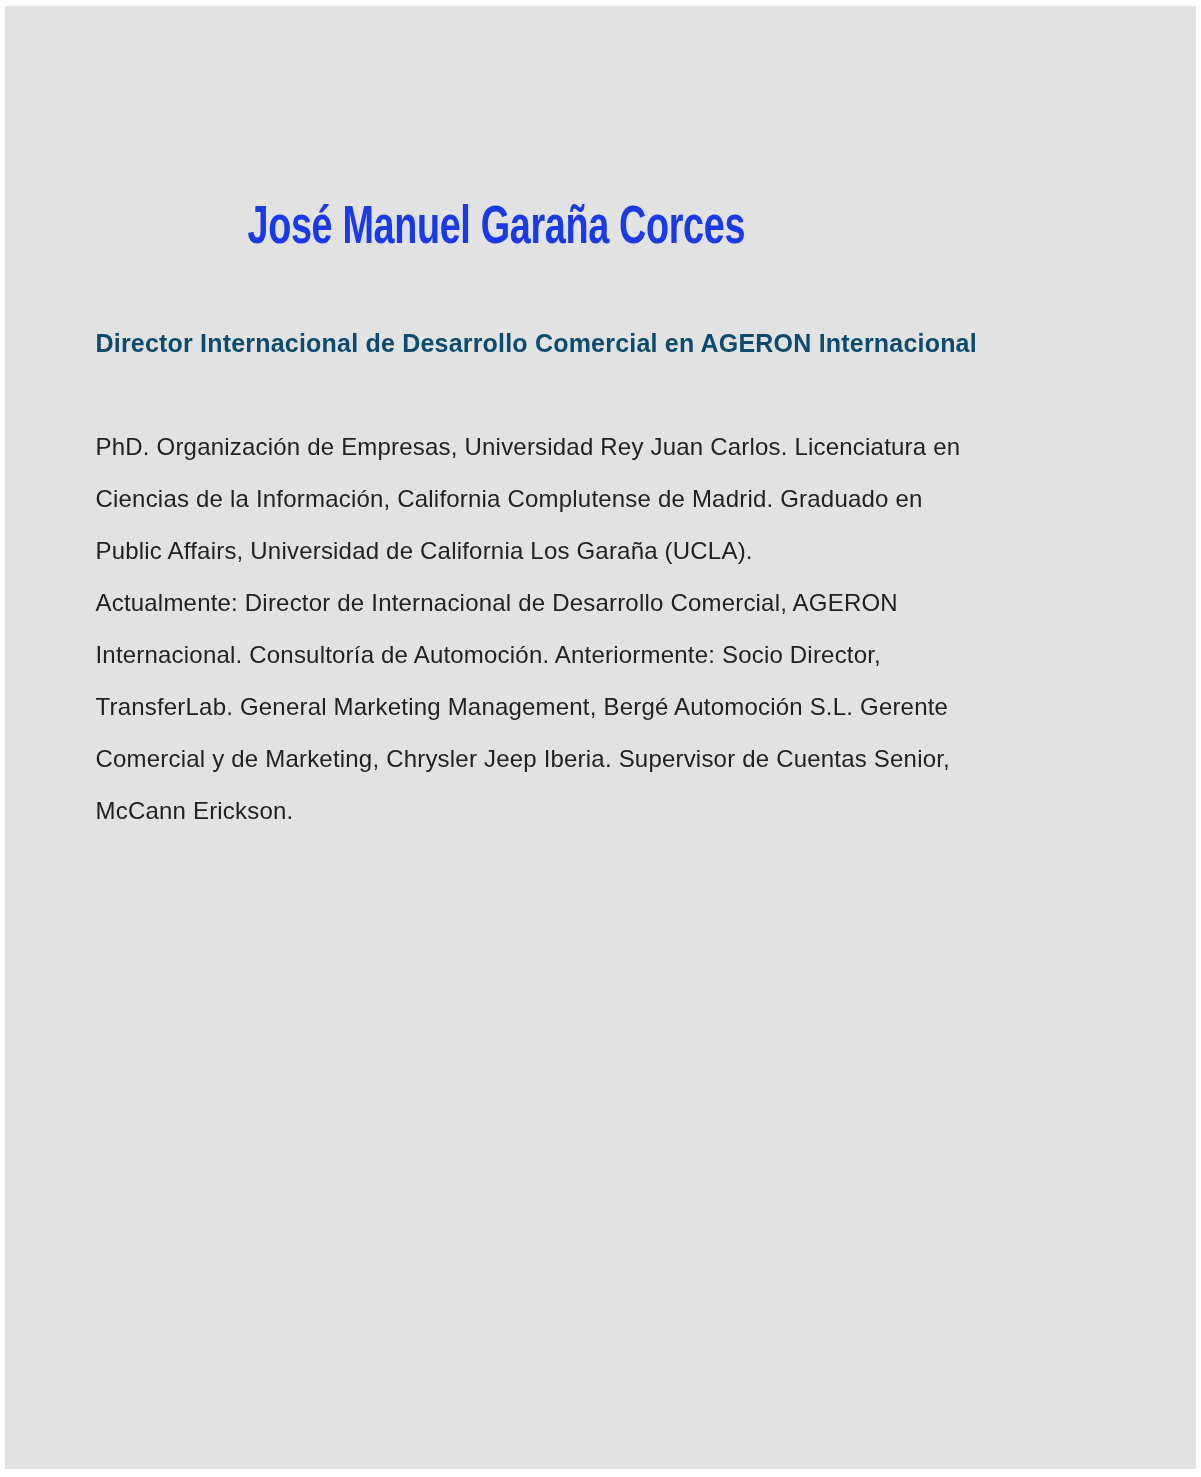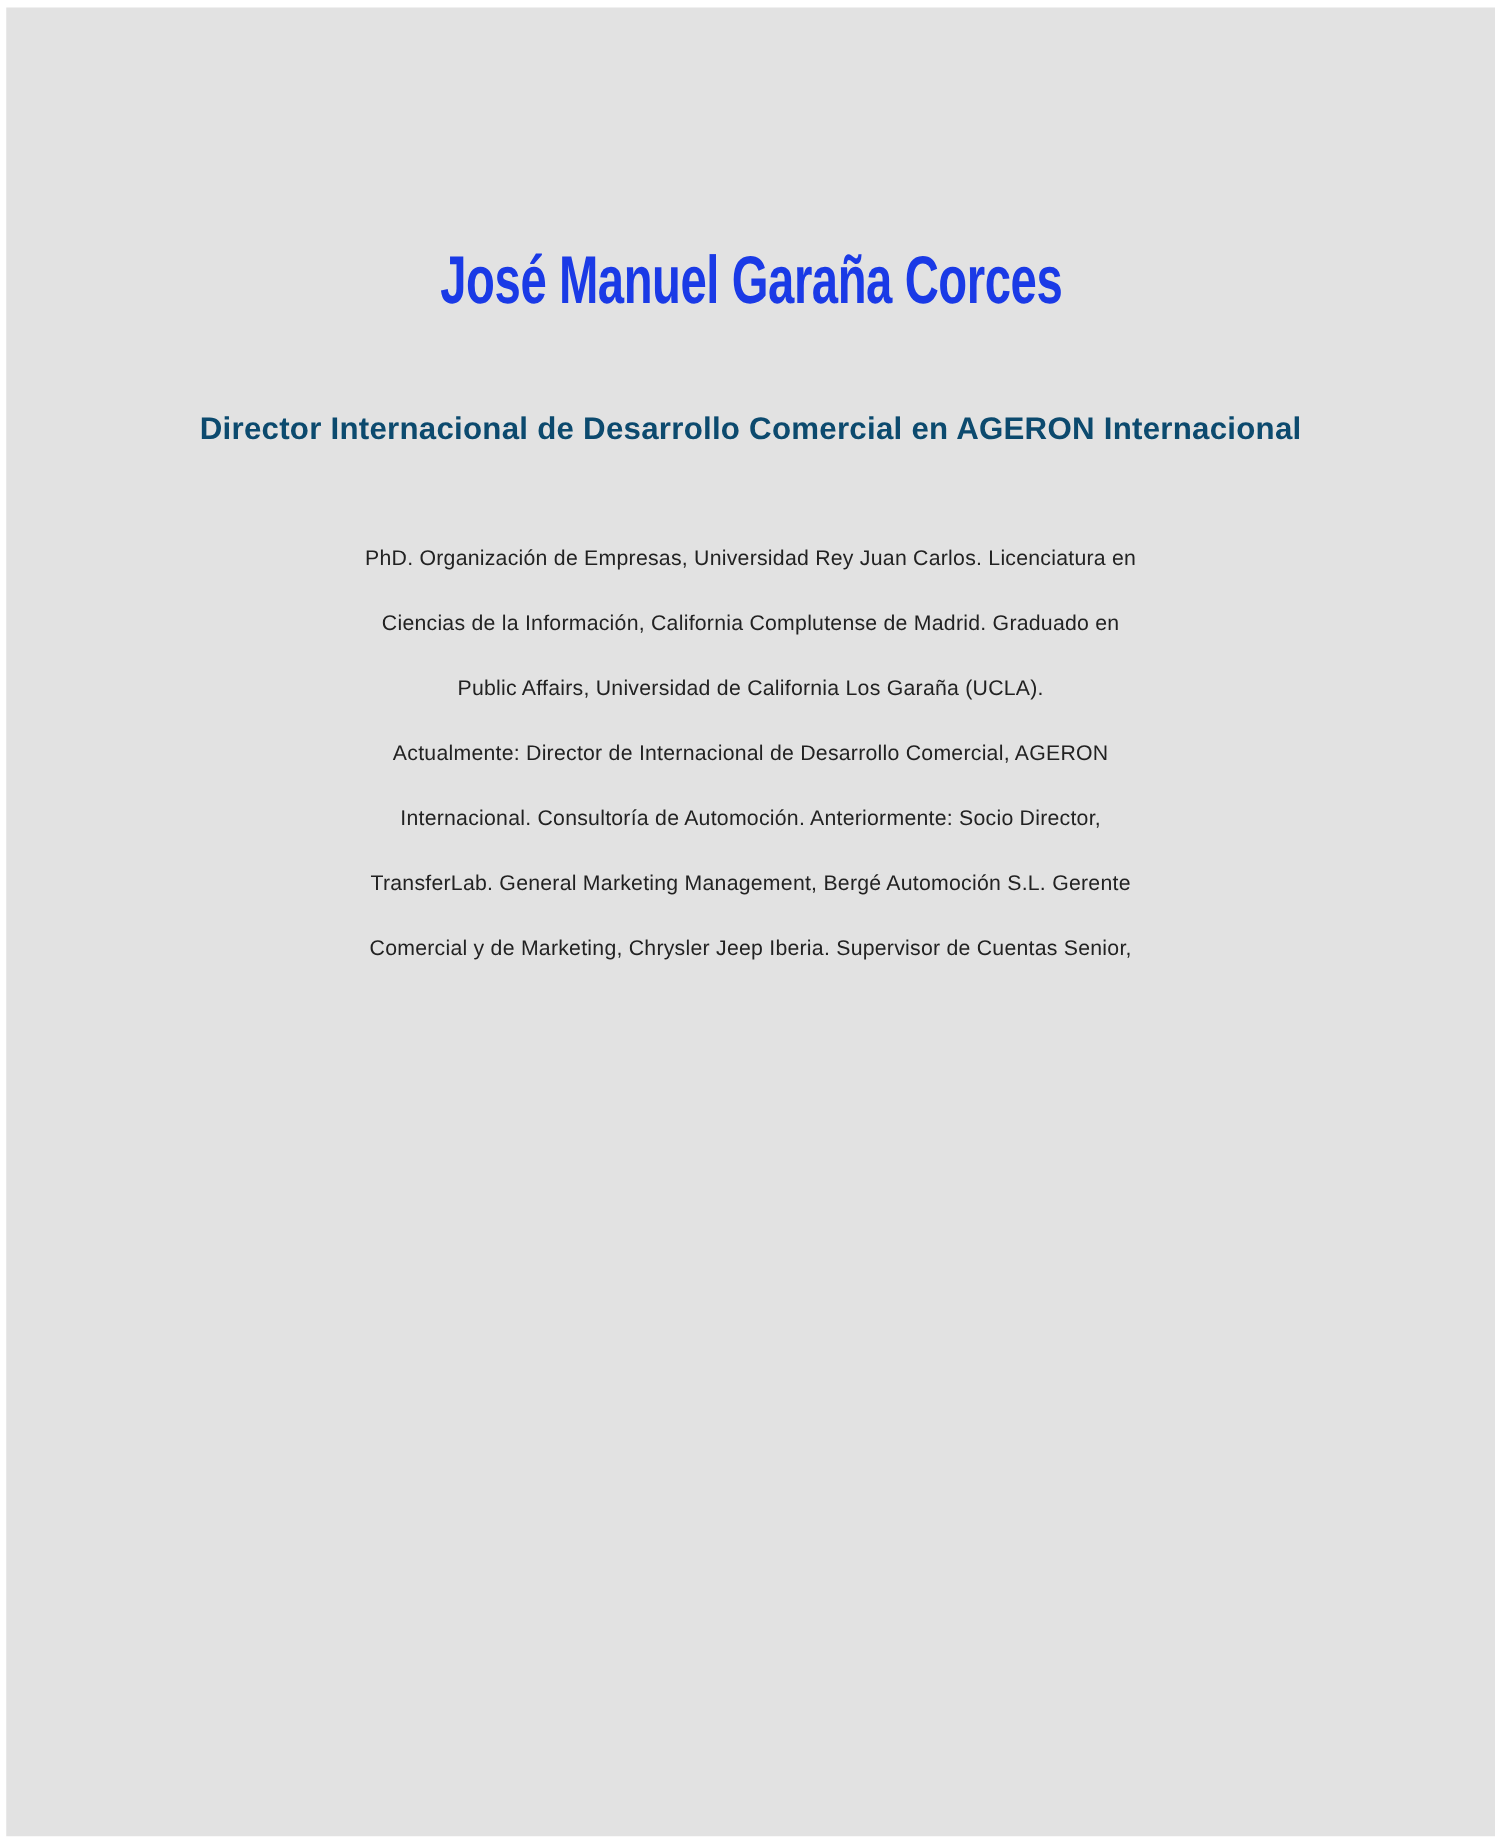--- a/index.html
+++ b/index.html
@@ -18,21 +18,20 @@
     position: absolute;
     top: 6px;
     left: 5px;
     right: 5px;
     bottom: 8px;
     background: #e2e2e2;
   }
   .content {
     width: 1010px;
     margin: 0 auto;
-    text-align: center;
   }
   h1.title {
     margin: 0;
     padding-top: 190px;
     font-size: 54px;
     line-height: 56px;
     font-weight: 700;
     color: #1a3ae6;
     letter-spacing: -0.5px;
     transform: scaleX(0.70);
@@ -42,21 +41,21 @@
   h2.subtitle {
     margin: 74px 0 0 0;
     font-size: 25px;
     line-height: 34px;
     font-weight: 700;
     color: #0c4a6e;
     letter-spacing: 0.2px;
   }
   .bio {
     margin-top: 61px;
-    font-size: 17px;
+    font-size: 24px;
     line-height: 52px;
     font-weight: 400;
     color: #222222;
     letter-spacing: 0.2px;
   }
   .bio-line {
     display: block;
     white-space: nowrap;
   }
 </style>
@@ -71,16 +70,17 @@
     <h2 class="subtitle">Director Internacional de Desarrollo Comercial en AGERON Internacional</h2>
 
     <div class="bio">
       <span class="bio-line">PhD. Organización de Empresas, Universidad Rey Juan Carlos. Licenciatura en</span>
       <span class="bio-line">Ciencias de la Información, California Complutense de Madrid. Graduado en</span>
       <span class="bio-line">Public Affairs, Universidad de California Los Garaña (UCLA).</span>
       <span class="bio-line">Actualmente: Director de Internacional de Desarrollo Comercial, AGERON</span>
       <span class="bio-line">Internacional. Consultoría de Automoción. Anteriormente: Socio Director,</span>
       <span class="bio-line">TransferLab. General Marketing Management, Bergé Automoción S.L. Gerente</span>
       <span class="bio-line">Comercial y de Marketing, Chrysler Jeep Iberia. Supervisor de Cuentas Senior,</span>
+      <span class="bio-line">McCann Erickson.</span>
     </div>
 
   </div>
 </div>
 
 </body></html>

